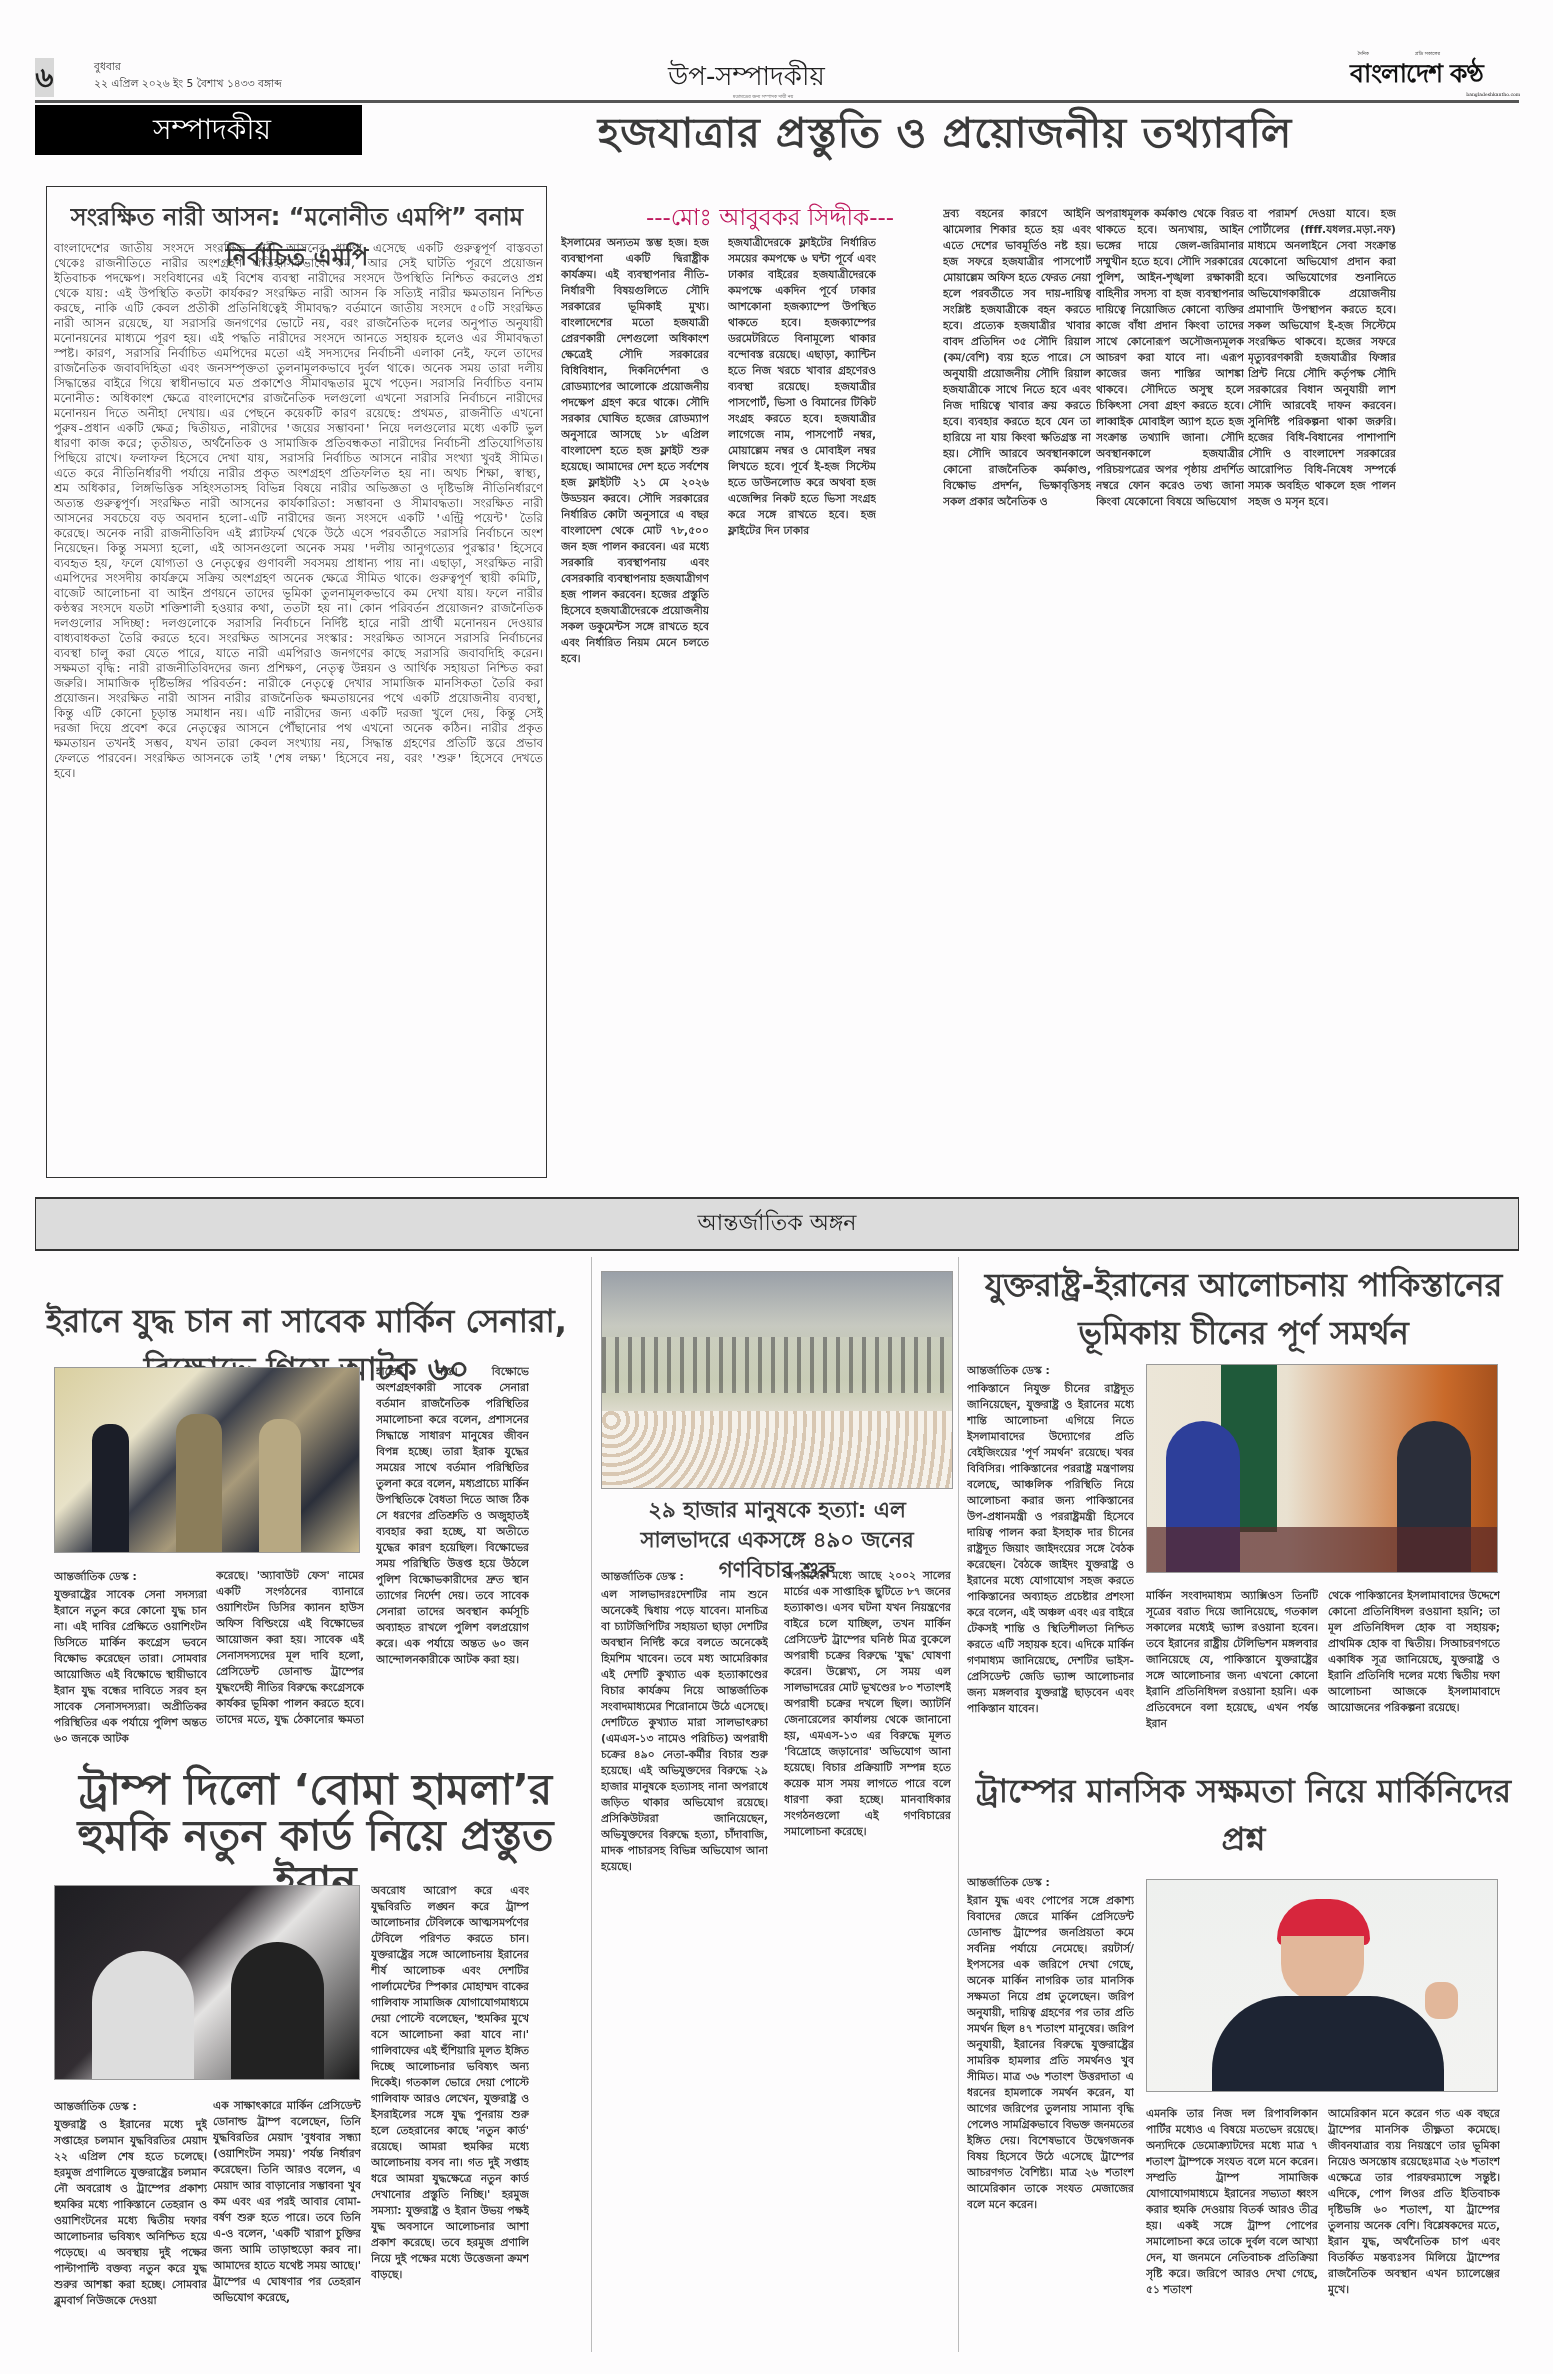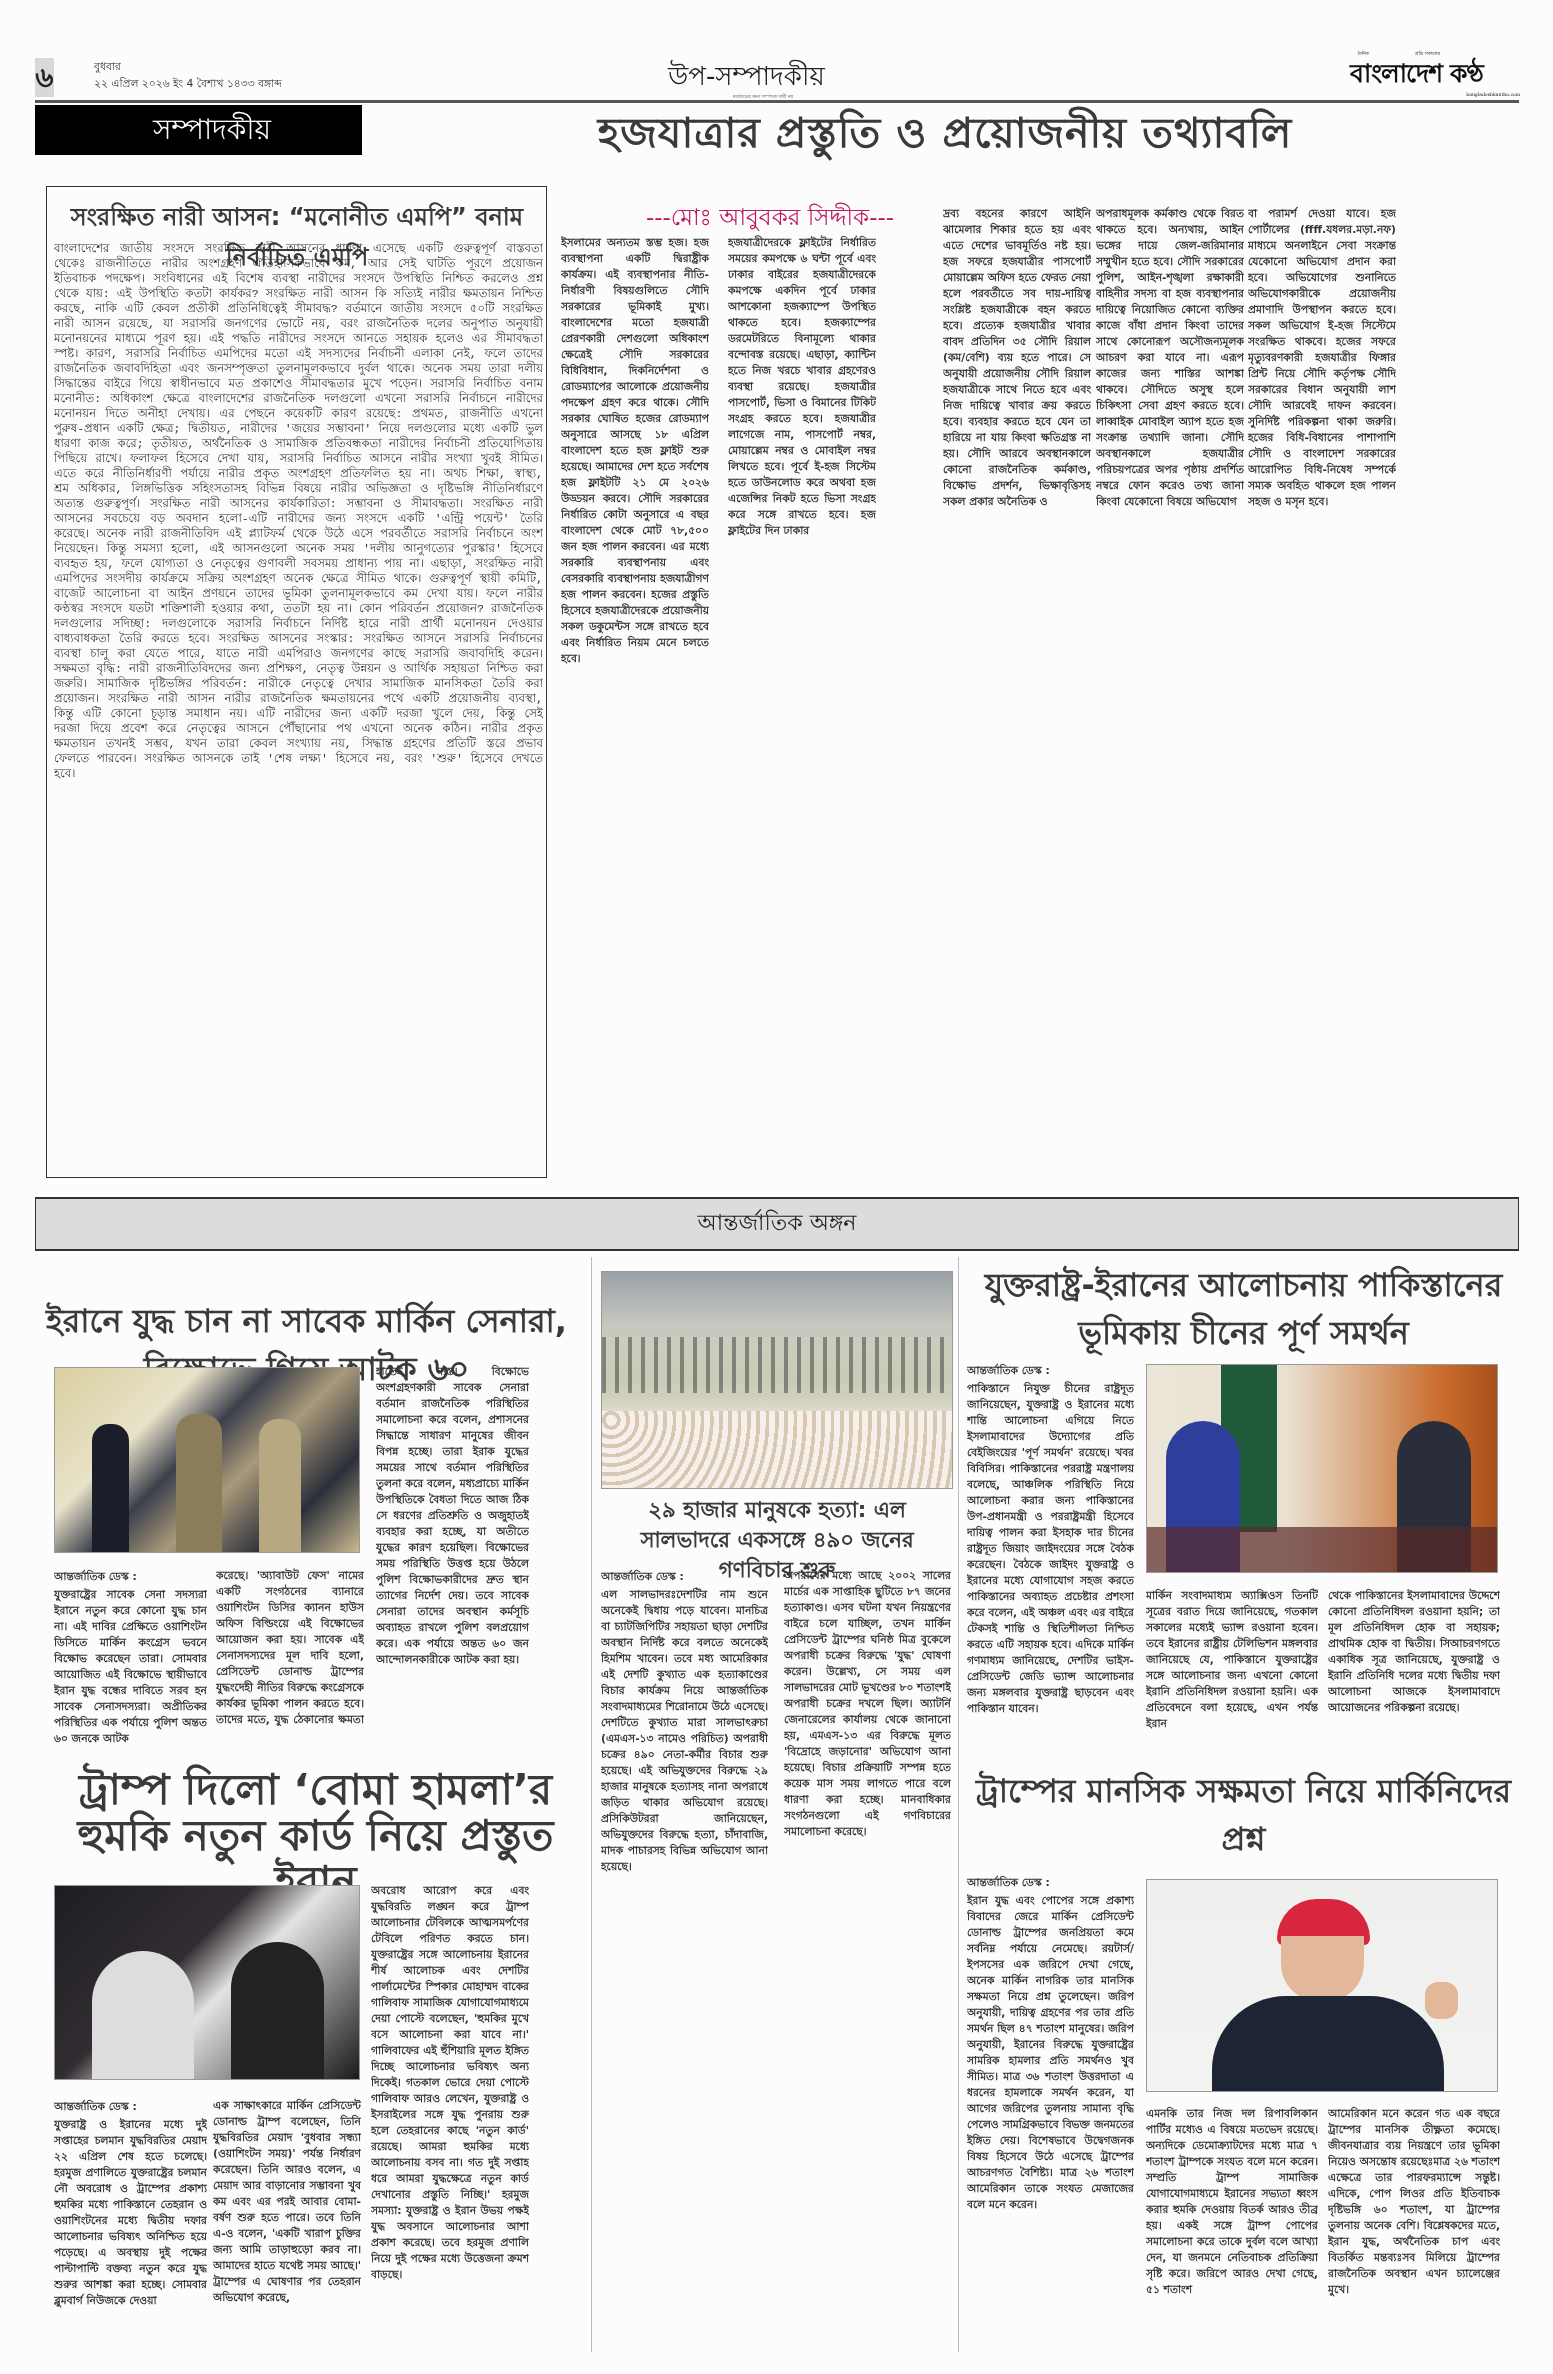--- a/index.html
+++ b/index.html
@@ -37,21 +37,21 @@
   .headline { color: #3a3a3a; text-align: center; font-weight: bold; }
   .photo { position: absolute; overflow: hidden; border: 0.9px solid #999; }
   .dateline { font-size: 10.7px; color: #333; }
 </style>
 </head>
 <body>
 
 <div class="abs pg-num">৬</div>
 <div class="abs date-block">
   <div>বুধবার</div>
-  <div>২২ এপ্রিল ২০২৬ ইং 4 বৈশাখ ১৪৩৩ বঙ্গাব্দ</div>
+  <div>২২ এপ্রিল ২০২৬ ইং 5 বৈশাখ ১৪৩৩ বঙ্গাব্দ</div>
 </div>
 <div class="abs section-title">উপ-সম্পাদকীয়</div>
 <div class="abs section-sub">মতামতের জন্য সম্পাদক দায়ী নয়</div>
 <div class="abs logo">
   <small style="left:7.4px;top:-3.7px">দৈনিক</small>
   <small style="left:65px;top:-3.7px">প্রতি সকালের</small>
   <span>বাংলাদেশ কণ্ঠ</span>
   <small style="right:1.9px;bottom:0">bangladeshkantho.com</small>
 </div>
 <div class="abs rule-top"></div>

